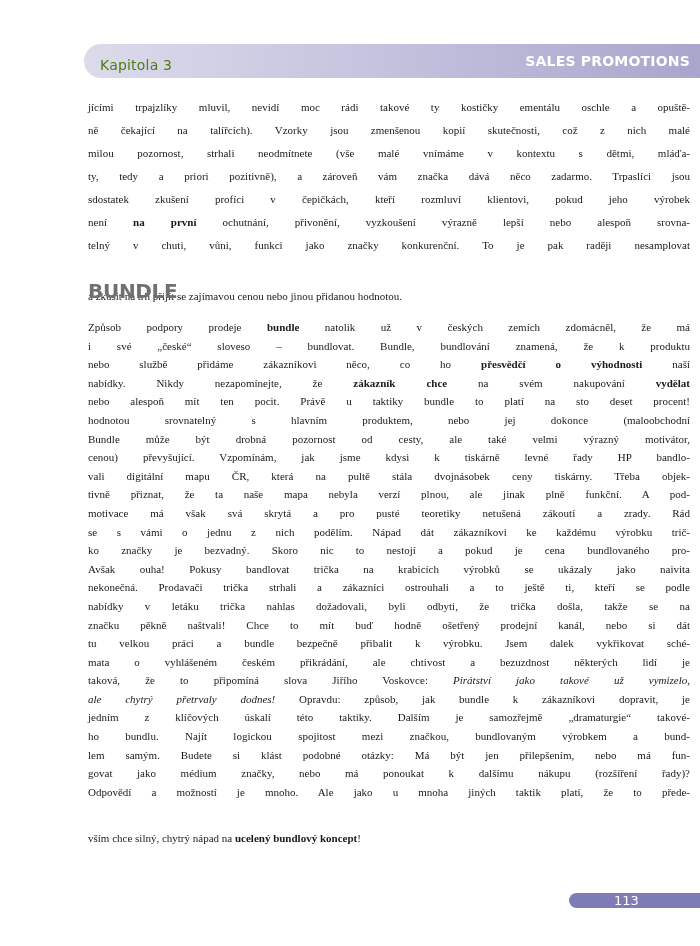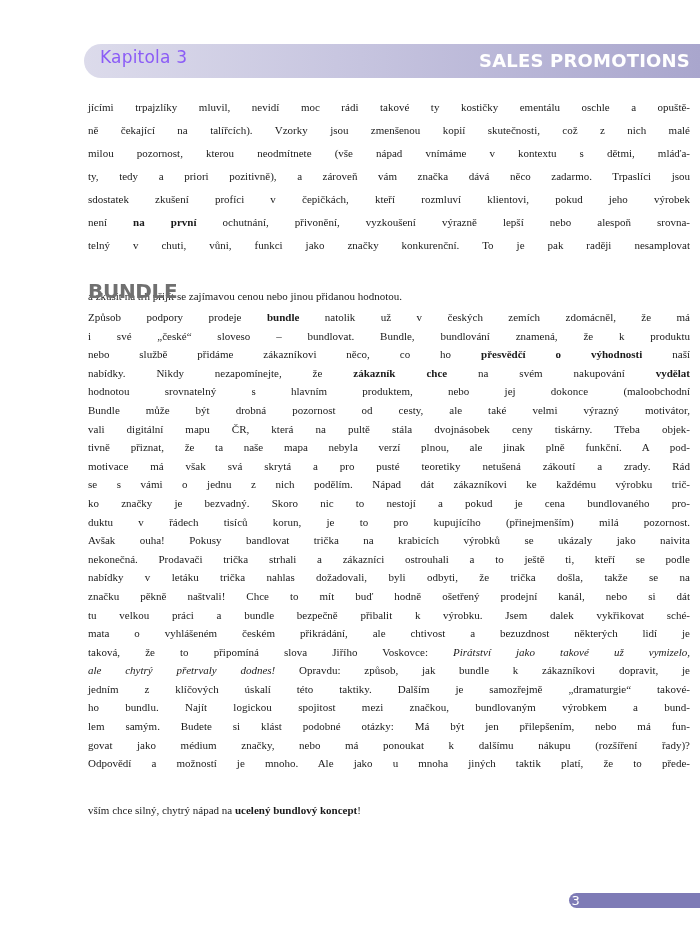--- a/index.html
+++ b/index.html
@@ -8,92 +8,93 @@
     background: #ffffff;
     font-family: "Liberation Serif", "DejaVu Serif", serif;
     color: #1a1a1a;
   }
   .header-bar {
     position: absolute; left: 84px; top: 44px; width: 616px; height: 34px;
     border-radius: 17px 0 0 17px;
     background: linear-gradient(to right, #dcdbeb 0%, #c6c4df 45%, #a9a6cd 100%);
   }
   .header-chapter {
-    position: absolute; left: 100px; top: 44px; height: 26px; line-height: 26px;
+    position: absolute; left: 100px; top: 52px; height: 26px; line-height: 26px;
     font-family: "DejaVu Sans", "Liberation Sans", sans-serif;
-    font-size: 17px; color: #8b5cf6; letter-spacing: 0.2px;
+    font-size: 14px; color: #4d7c0f; letter-spacing: 0.2px;
   }
   .header-title {
     position: absolute; right: 10px; top: 48px; height: 26px; line-height: 26px;
     font-family: "DejaVu Sans", "Liberation Sans", sans-serif;
-    font-size: 18px; font-weight: bold; color: #ffffff; letter-spacing: 0.2px;
+    font-size: 14px; font-weight: bold; color: #ffffff; letter-spacing: 0.2px;
   }
   .para {
     position: absolute; left: 88px; width: 602px;
     font-size: 11px;
   }
   .para .line {
     display: block; white-space: nowrap; text-align: justify;
     text-align-last: justify;
   }
   .para .line.last { text-align-last: left; margin-top: 28px; }
   #para1 { top: 96px; }
   #para1 .line { height: 23px; line-height: 23px; }
-  #para2 { top: 308px; }
+  #para2 { top: 318px; }
   #para2 .line { height: 18.6px; line-height: 18.6px; }
   .section-heading {
     position: absolute; left: 88px; top: 278px; height: 26px; line-height: 26px;
     font-family: "DejaVu Sans", "Liberation Sans", sans-serif;
     font-size: 20px; font-weight: bold; color: #707070; letter-spacing: -0.3px;
   }
   b { font-weight: bold; }
   i { font-style: italic; }
   .page-bar {
     position: absolute; left: 569px; top: 893px; width: 131px; height: 15px;
     border-radius: 8px 0 0 8px; background: #7e7bb6;
   }
   .page-number {
-    position: absolute; left: 555px; top: 893px; height: 15px; line-height: 15px;
+    position: absolute; left: 614px; top: 893px; height: 15px; line-height: 15px;
     font-family: "DejaVu Sans", "Liberation Sans", sans-serif;
     font-size: 13px; color: #ffffff;
   }
 </style>
 </head>
 <body>
 
 <div class="header-bar"></div>
 <div class="header-chapter">Kapitola 3</div>
 <div class="header-title">SALES PROMOTIONS</div>
 
 <div class="para" id="para1">
   <span class="line">jícími trpajzlíky mluvil, nevidí moc rádi takové ty kostičky ementálu oschle a opuště-</span>
   <span class="line">ně čekající na talířcích). Vzorky jsou zmenšenou kopií skutečnosti, což z nich malé</span>
-  <span class="line">milou pozornost, kterou neodmítnete (vše nápad vnímáme v kontextu s dětmi, mláďa-</span>
+  <span class="line">milou pozornost, strhali neodmítnete (vše malé vnímáme v kontextu s dětmi, mláďa-</span>
   <span class="line">ty, tedy a priori pozitivně), a zároveň vám značka dává něco zadarmo. Trpaslíci jsou</span>
   <span class="line">sdostatek zkušení profíci v čepičkách, kteří rozmluví klientovi, pokud jeho výrobek</span>
   <span class="line"><span>není </span><b>na první</b><span> ochutnání, přivonění, vyzkoušení výrazně lepší nebo alespoň srovna-</span></span>
   <span class="line">telný v chuti, vůni, funkci jako značky konkurenční. To je pak raději nesamplovat</span>
   <span class="line last">a zkusit na trh přijít se zajímavou cenou nebo jinou přidanou hodnotou.</span>
 </div>
 
 <div class="section-heading">BUNDLE</div>
 
 <div class="para" id="para2">
   <span class="line"><span>Způsob podpory prodeje </span><b>bundle</b><span> natolik už v českých zemích zdomácněl, že má</span></span>
   <span class="line">i své „české“ sloveso – bundlovat. Bundle, bundlování znamená, že k produktu</span>
   <span class="line"><span>nebo službě přidáme zákazníkovi něco, co ho </span><b>přesvědčí o výhodnosti</b><span> naší</span></span>
   <span class="line"><span>nabídky. Nikdy nezapomínejte, že </span><b>zákazník chce</b><span> na svém nakupování </span><b>vydělat</b></span>
+  <span class="line">nebo alespoň mít ten pocit. Právě u taktiky bundle to platí na sto deset procent!</span>
   <span class="line">hodnotou srovnatelný s hlavním produktem, nebo jej dokonce (maloobchodní</span>
   <span class="line">Bundle může být drobná pozornost od cesty, ale také velmi výrazný motivátor,</span>
+  <span class="line">cenou) převyšující. Vzpomínám, jak jsme kdysi k tiskárně levné řady HP bandlo-</span>
   <span class="line">vali digitální mapu ČR, která na pultě stála dvojnásobek ceny tiskárny. Třeba objek-</span>
   <span class="line">tivně přiznat, že ta naše mapa nebyla verzí plnou, ale jinak plně funkční. A pod-</span>
   <span class="line">motivace má však svá skrytá a pro pusté teoretiky netušená zákoutí a zrady. Rád</span>
   <span class="line">se s vámi o jednu z nich podělím. Nápad dát zákazníkovi ke každému výrobku trič-</span>
   <span class="line">ko značky je bezvadný. Skoro nic to nestojí a pokud je cena bundlovaného pro-</span>
-  <span class="line">duktu v řádech tisíců korun, je to pro kupujícího (přinejmenším) milá pozornost.</span>
   <span class="line">Avšak ouha! Pokusy bandlovat trička na krabicích výrobků se ukázaly jako naivita</span>
   <span class="line">nekonečná. Prodavači trička strhali a zákazníci ostrouhali a to ještě ti, kteří se podle</span>
   <span class="line">nabídky v letáku trička nahlas dožadovali, byli odbyti, že trička došla, takže se na</span>
   <span class="line">značku pěkně naštvali! Chce to mít buď hodně ošetřený prodejní kanál, nebo si dát</span>
   <span class="line">tu velkou práci a bundle bezpečně přibalit k výrobku. Jsem dalek vykřikovat sché-</span>
   <span class="line">mata o vyhlášeném českém přikrádání, ale chtivost a bezuzdnost některých lidí je</span>
   <span class="line"><span>taková, že to připomíná slova Jiřího Voskovce: </span><i>Pirátství jako takové už vymizelo,</i></span>
   <span class="line"><i>ale chytrý přetrvaly dodnes!</i><span> Opravdu: způsob, jak bundle k zákazníkovi dopravit, je</span></span>
   <span class="line">jedním z klíčových úskalí této taktiky. Dalším je samozřejmě „dramaturgie“ takové-</span>
   <span class="line">ho bundlu. Najít logickou spojitost mezi značkou, bundlovaným výrobkem a bund-</span>

